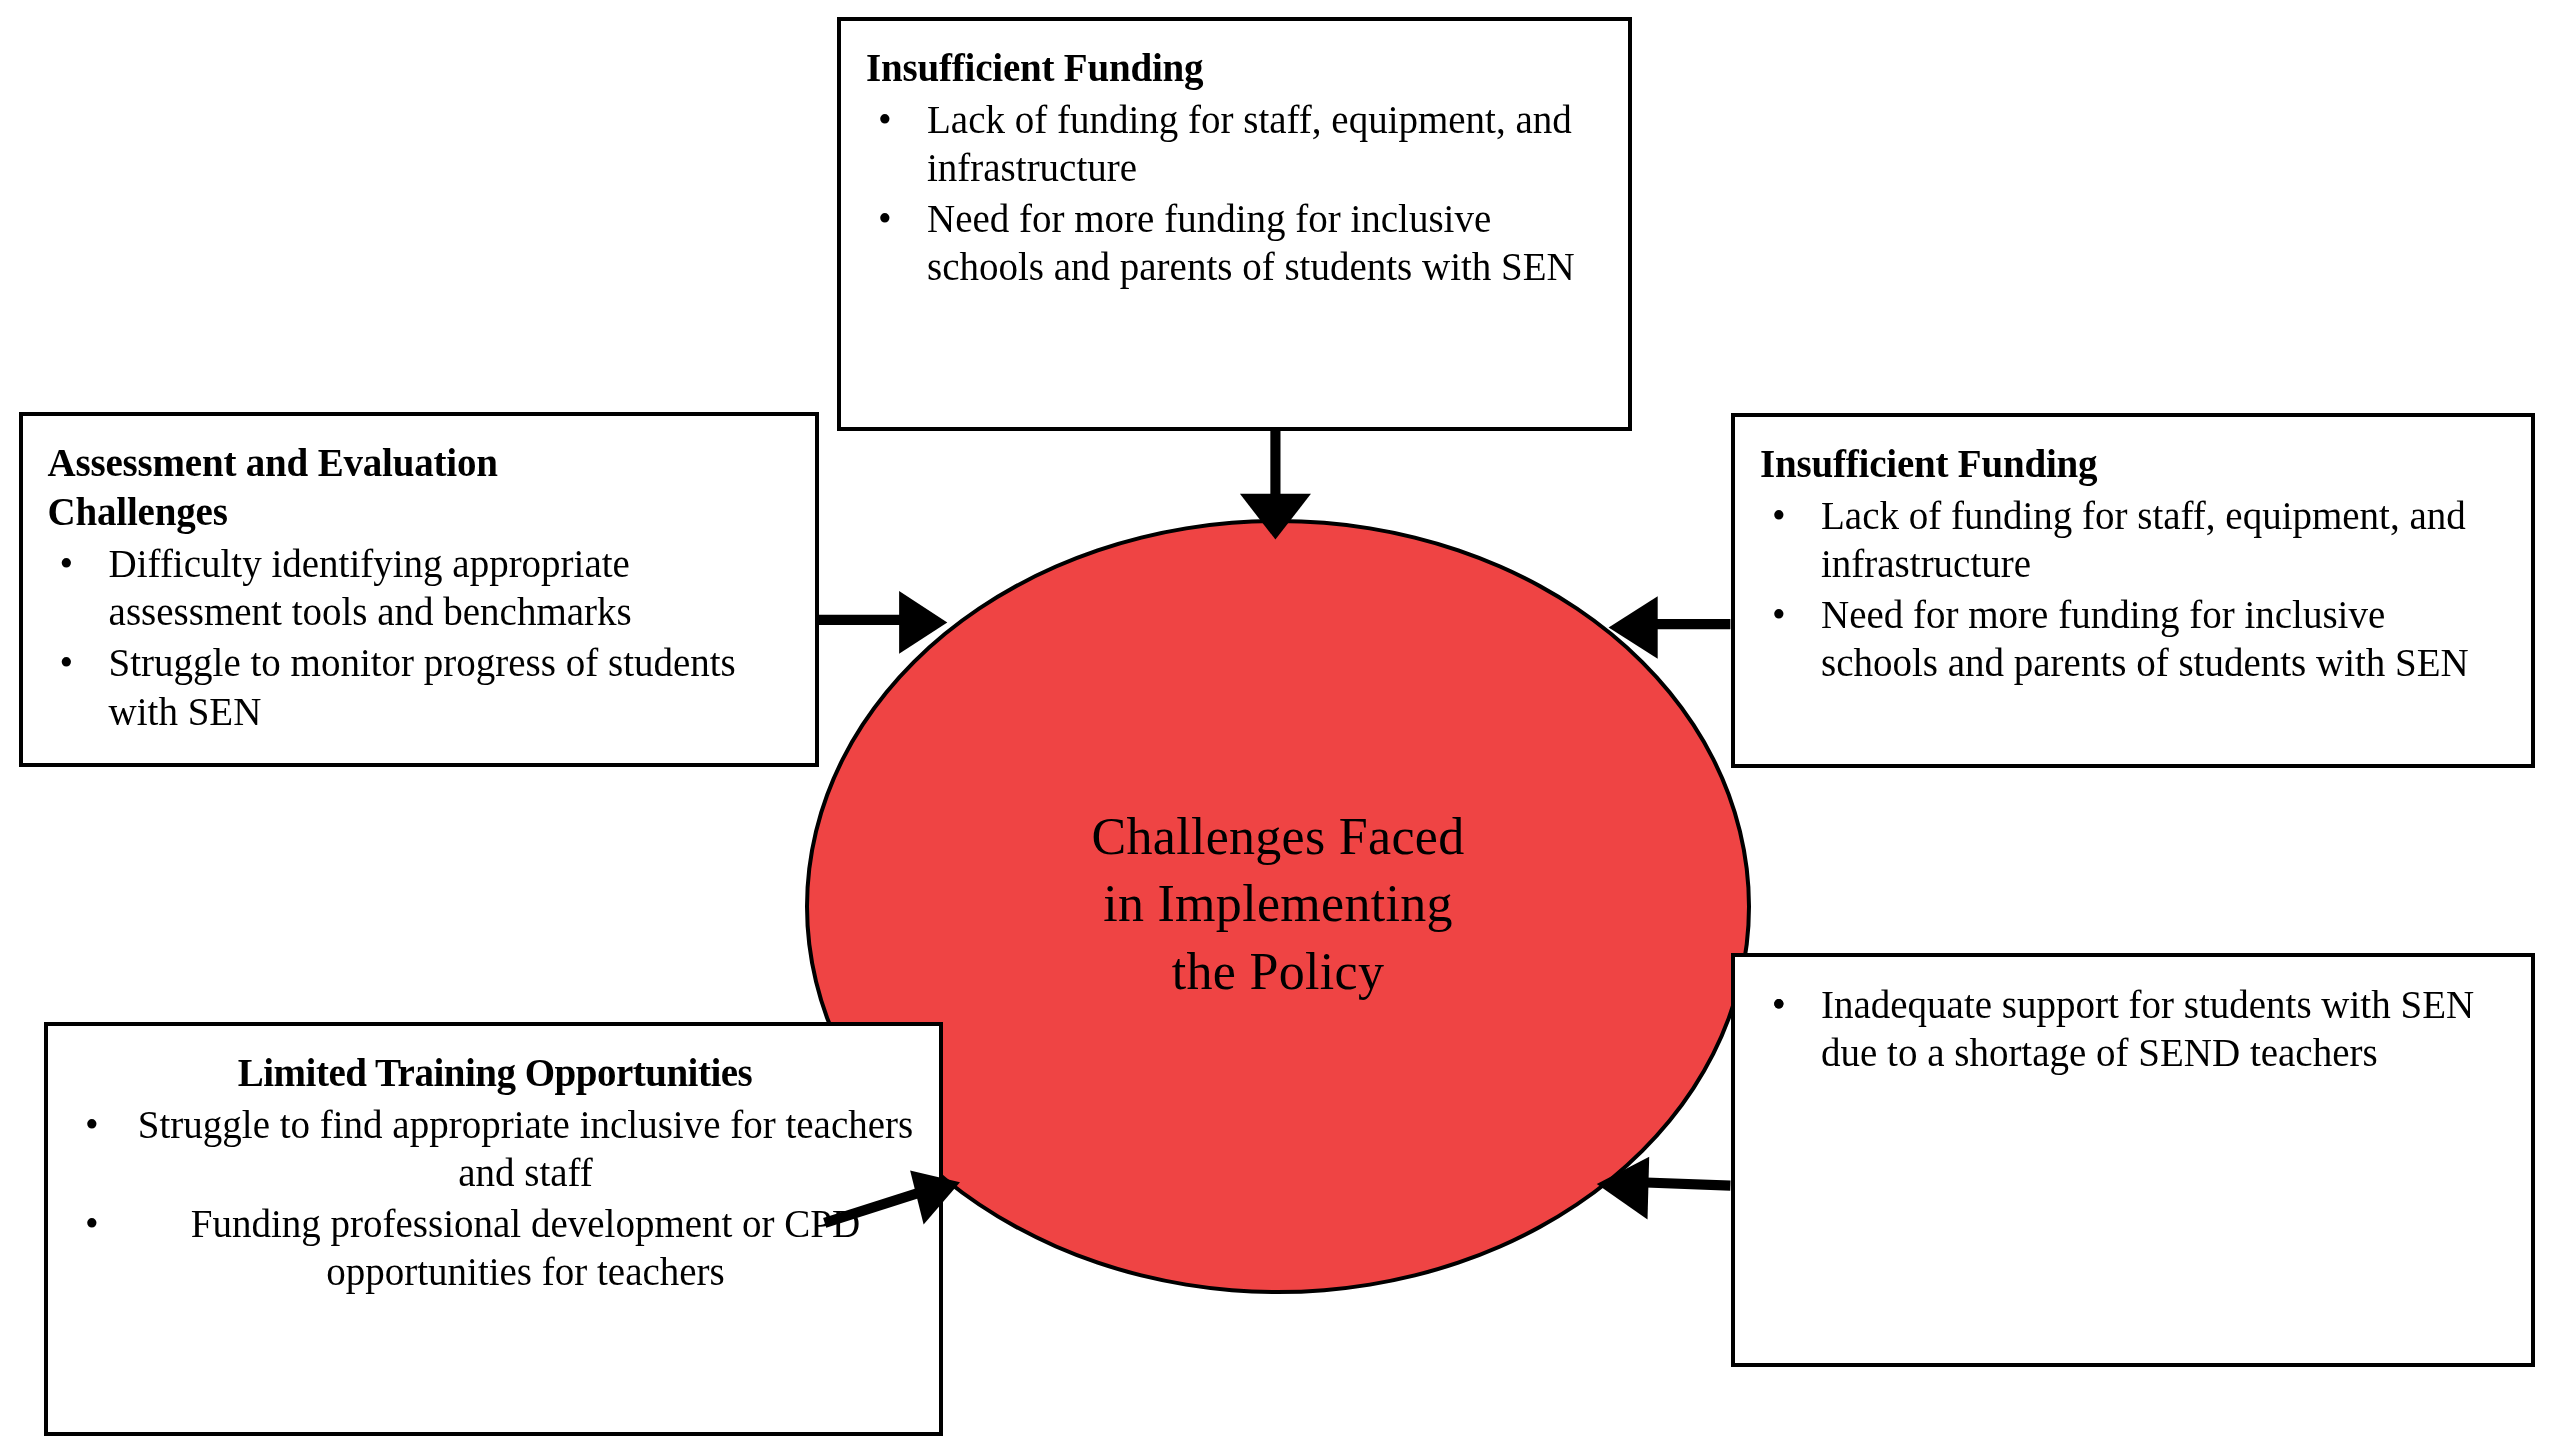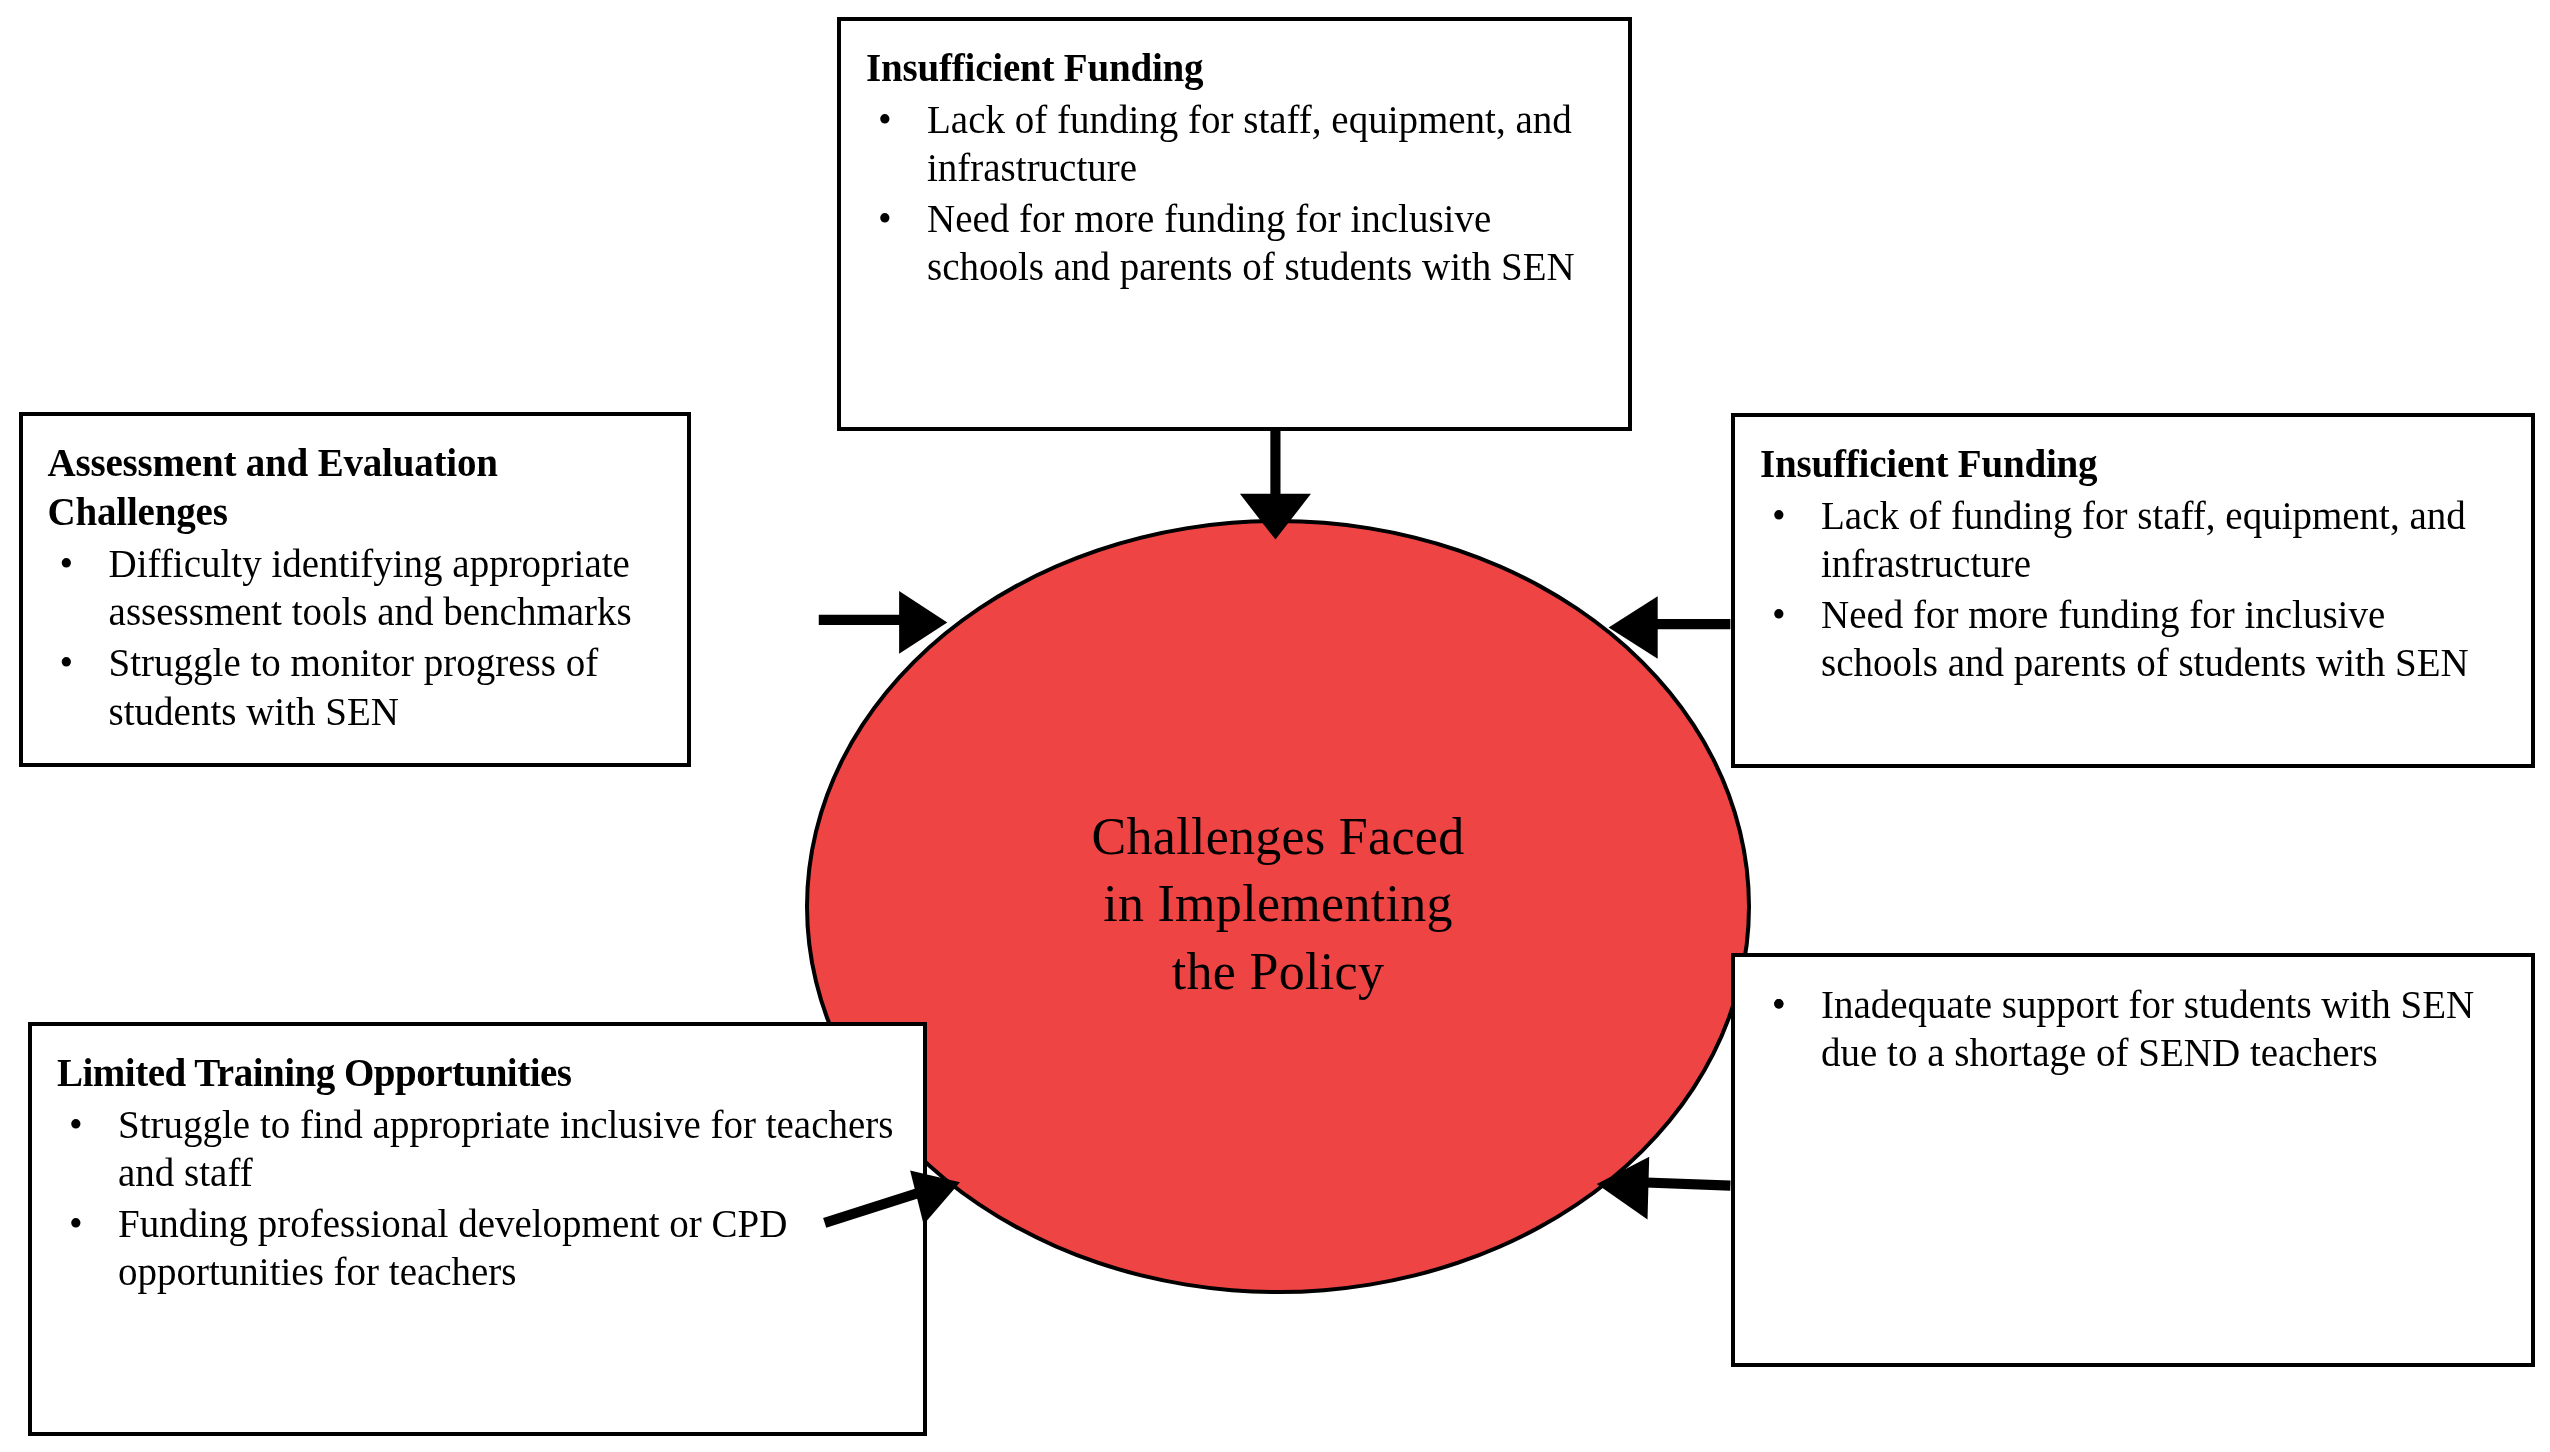--- a/index.html
+++ b/index.html
@@ -50,23 +50,23 @@
   .bullet-item .bullet-dot {
     position: absolute;
     left: 12px;
     top: 0;
     font-size: 39px;
     line-height: 1.25;
   }
 
   
   #box-top       { left: 837px;  top: 17px;   width: 795px;  height: 414px; }
-  #box-left-top  { left: 18.6px;   top: 412px;  width: 672px;  height: 355px; }
+  #box-left-top  { left: 18.6px;   top: 412px;  width: 800px;  height: 355px; }
   #box-right-top { left: 1731px; top: 413px;  width: 804px;  height: 355px; }
-  #box-left-bot  { left: 28px;   top: 1022px; width: 899px;  height: 414px; }
+  #box-left-bot  { left: 44px;   top: 1022px; width: 899px;  height: 414px; text-align: center; }
   #box-right-bot { left: 1731px; top: 953px; width: 804px;  height: 414px; }
 
   #box-left-bot .node-title,
   #box-right-bot .node-title { letter-spacing: -0.5px; }
 
   
   #ellipse {
     position: absolute;
     left: 805px;
     top: 519px;

